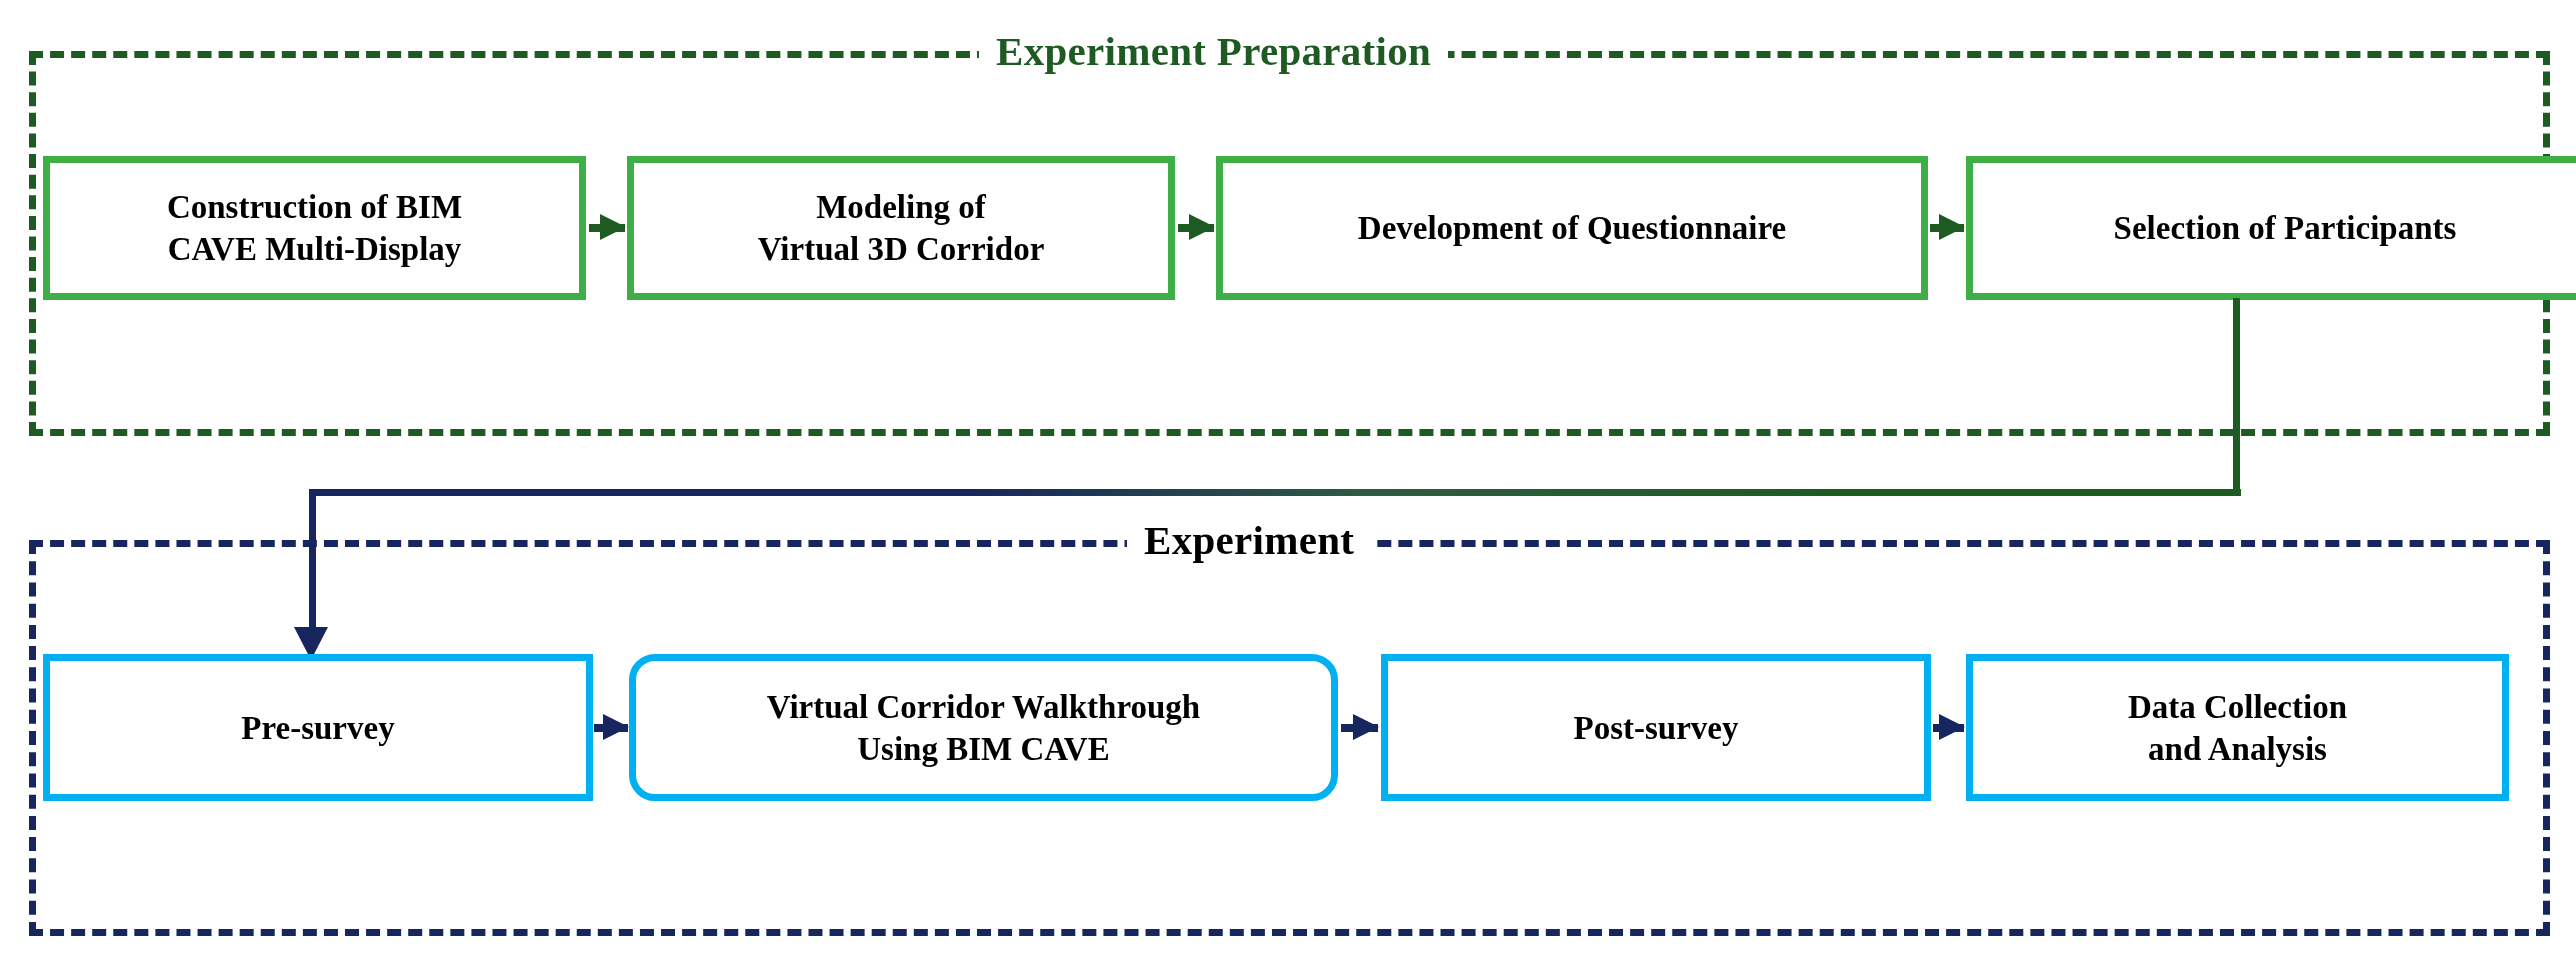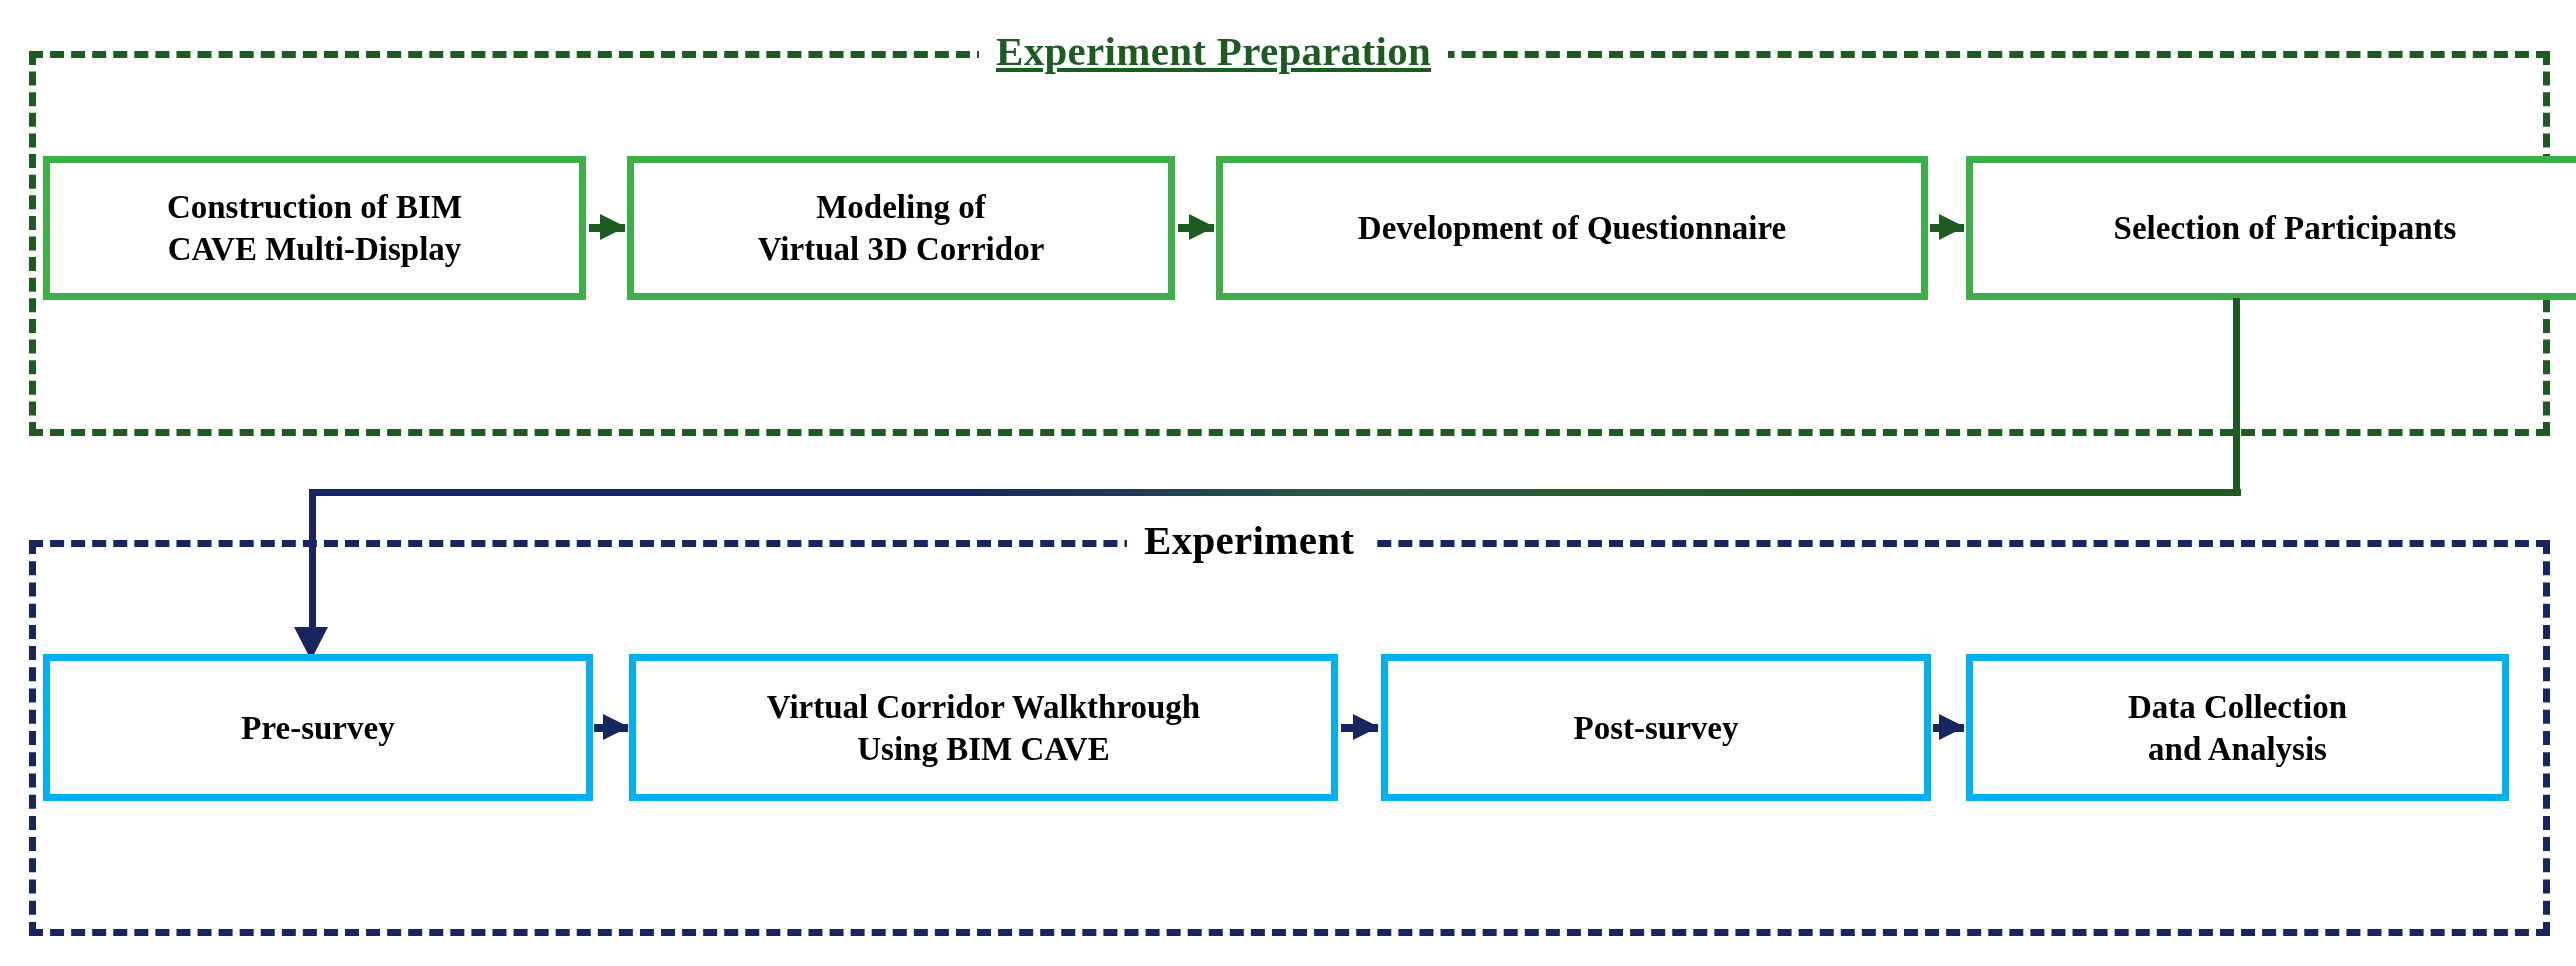--- a/index.html
+++ b/index.html
@@ -48,21 +48,20 @@
     font-weight: bold;
     font-size: 41px;
     line-height: 47px;
     white-space: nowrap;
     letter-spacing: 0.3px;
   }
   .section-title.prep {
     color: #1e5b23;
     left: 979px;
     top: 27.5px;
-    text-decoration: underline;
   }
   .section-title.exp {
     color: #000000;
     left: 1127px;
     top: 517px;
   }
 
   
   .proc-box {
     position: absolute;
@@ -85,21 +84,21 @@
   
   .r1 { top: 156px; height: 144px; }
   .b1 { left: 43px;   width: 543px; font-family: Liberation Serif, serif; }
   .b2 { left: 627px;  width: 548px; justify-content: center; }
   .b3 { left: 1216px; width: 712px; }
   .b4 { left: 1966px; width: 638px; }
 
   
   .r2 { top: 654px; height: 147px; }
   .c1 { left: 43px;   width: 550px; }
-  .c2 { left: 629px;  width: 709px; }
+  .c2 { left: 629px;  width: 709px; border-radius: 26px; }
   .c3 { left: 1381px; width: 550px; }
   .c4 { left: 1966px; width: 543px; }
 
   
   .h-arrow {
     position: absolute;
     height: 0;
     display: block;
   }
   .h-arrow .shaft {

